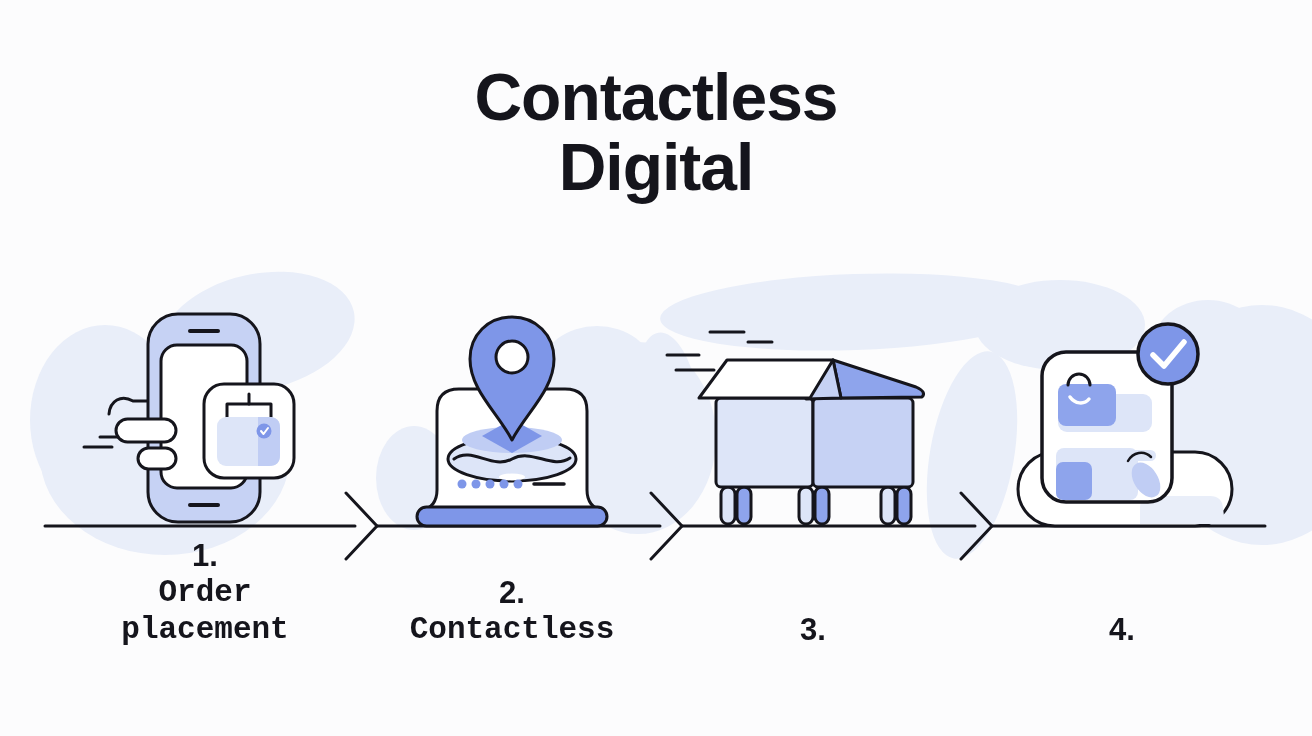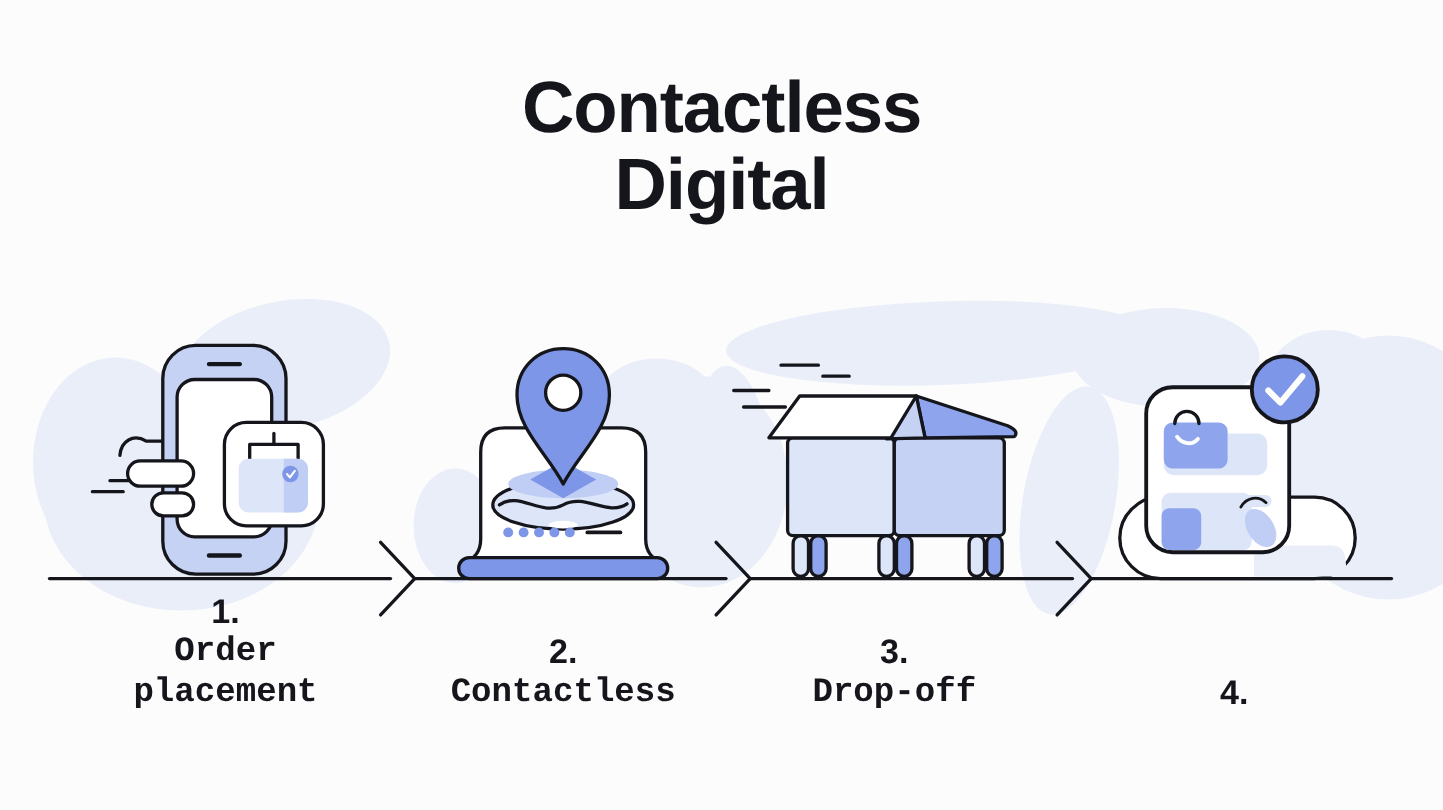--- a/index.html
+++ b/index.html
@@ -177,19 +177,18 @@
     <span class="step-number">1.</span>
     <span class="step-text">Order
 placement</span>
   </div>
   <div class="step-label pos-2">
     <span class="step-number">2.</span>
     <span class="step-text">Contactless</span>
   </div>
   <div class="step-label pos-3">
     <span class="step-number">3.</span>
-    <span class="step-text">Drop-off</span>
   </div>
   <div class="step-label pos-4">
     <span class="step-number">4.</span>
   </div>
 
 </div>
 
 </body></html>

